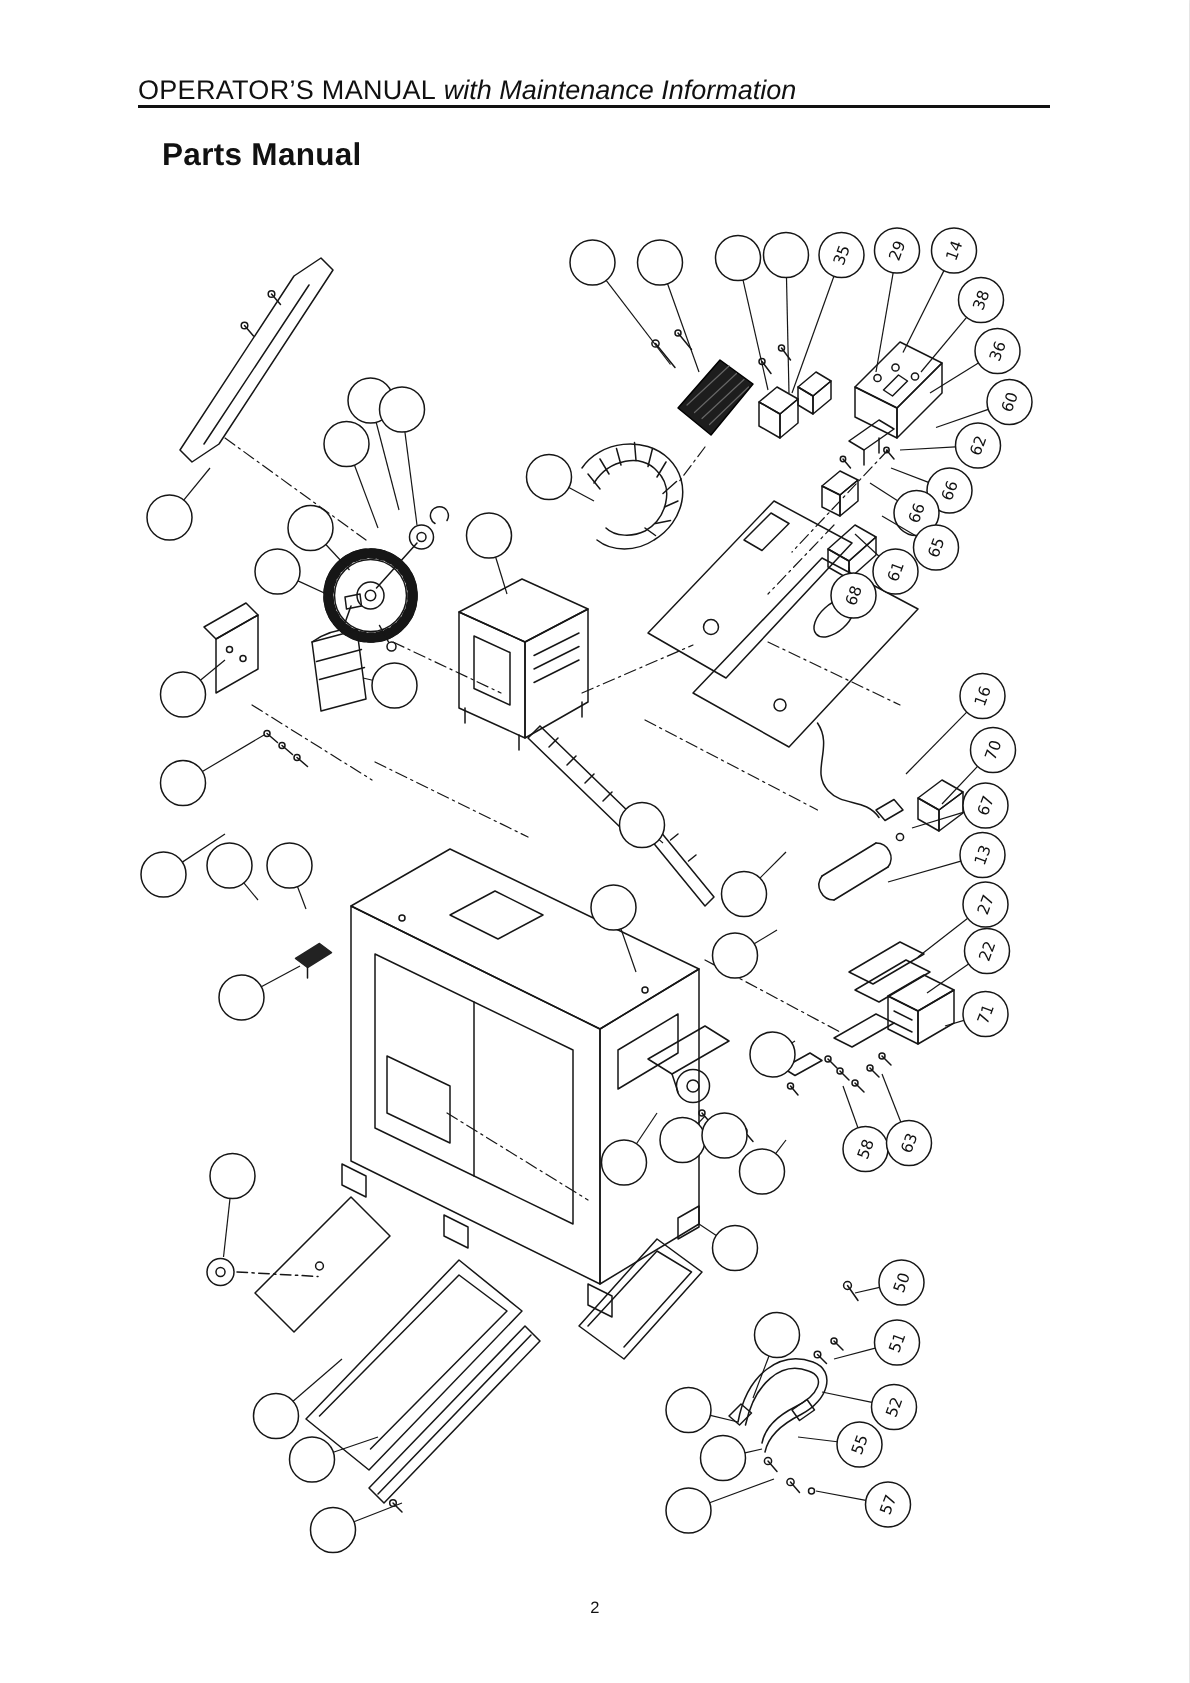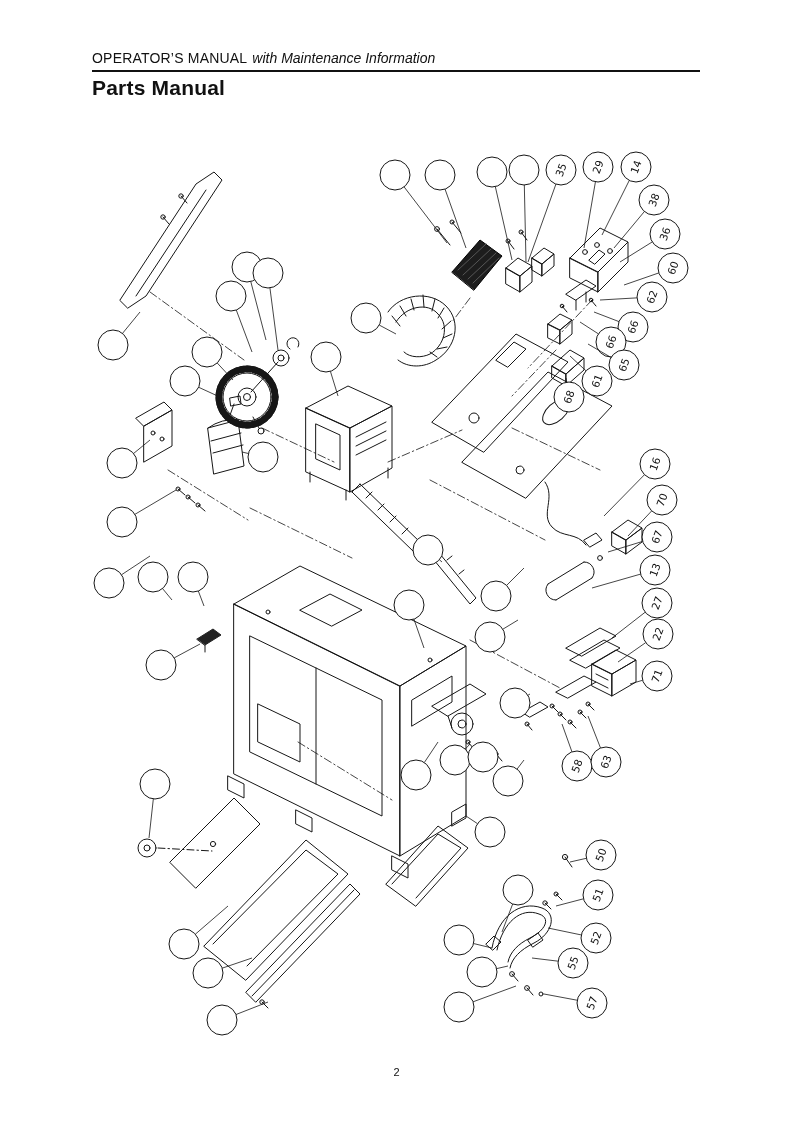--- a/index.html
+++ b/index.html
@@ -1,25 +1,25 @@
 <!DOCTYPE html>
 <html><head>
 <meta charset="utf-8">
 <style>
   html,body{margin:0;padding:0;background:#e8e8e8;}
   .page{
     position:relative;width:793px;height:1122px;background:#ffffff;
     font-family:"Liberation Sans",sans-serif;color:#111;overflow:hidden;
     margin:0 auto;box-shadow:0 0 4px rgba(0,0,0,.25);
   }
-  .header{position:absolute;left:92px;top:50px;font-size:14px;white-space:nowrap;}
+  .header{position:absolute;left:92px;top:50px;font-size:18px;white-space:nowrap;}
   .h-main{letter-spacing:.2px;}
   .h-sub{font-style:italic;margin-left:5px;}
   .rule{position:absolute;left:92px;top:70px;width:608px;border-top:2px solid #111;}
-  .title{position:absolute;left:92px;top:76px;margin:0;font-size:21px;font-weight:bold;letter-spacing:.2px;}
+  .title{position:absolute;left:92px;top:76px;margin:16px;font-size:21px;font-weight:bold;letter-spacing:.2px;}
   .diagram{position:absolute;left:0;top:0;width:793px;height:1122px;}
   .pagenum{position:absolute;left:0;top:1066px;width:100%;text-align:center;font-size:11px;}
   .blabel{font-family:"DejaVu Sans",sans-serif;font-size:10.5px;fill:#111;text-anchor:middle;}
 </style>
 </head>
 <body>
 
 <div class="page">
 
   <div class="header">

